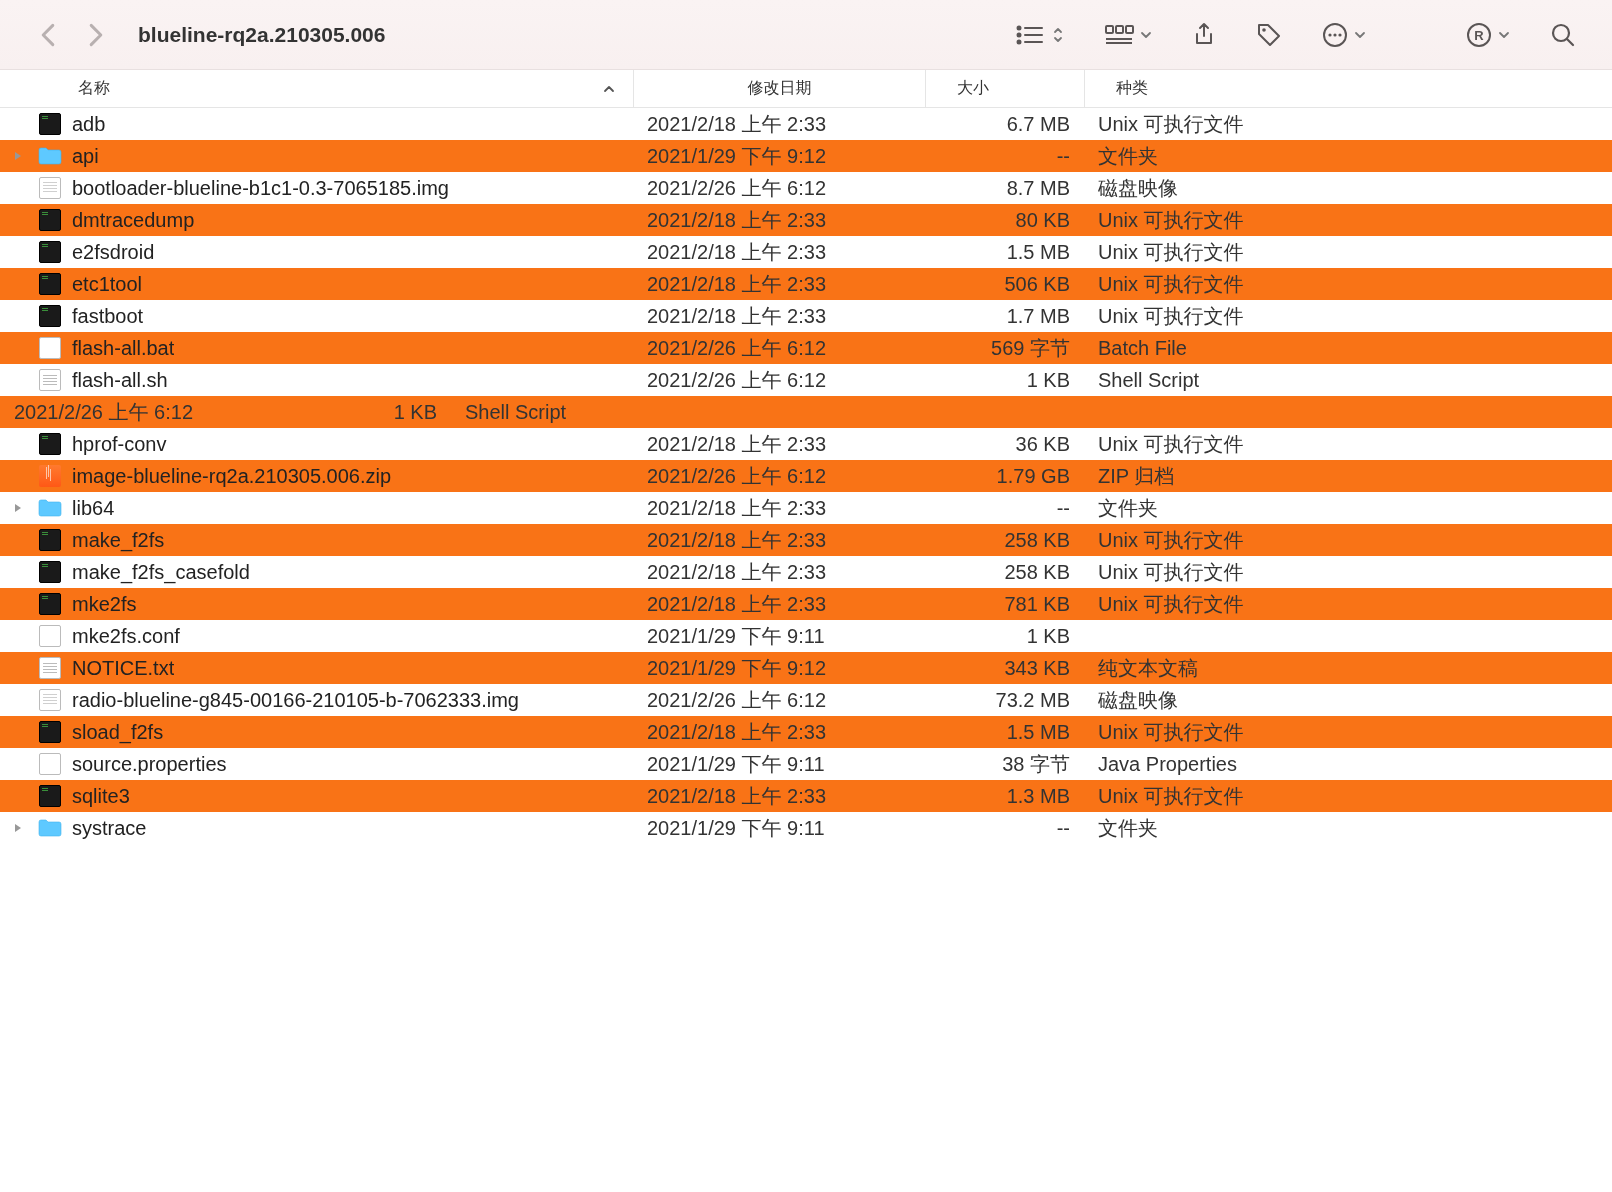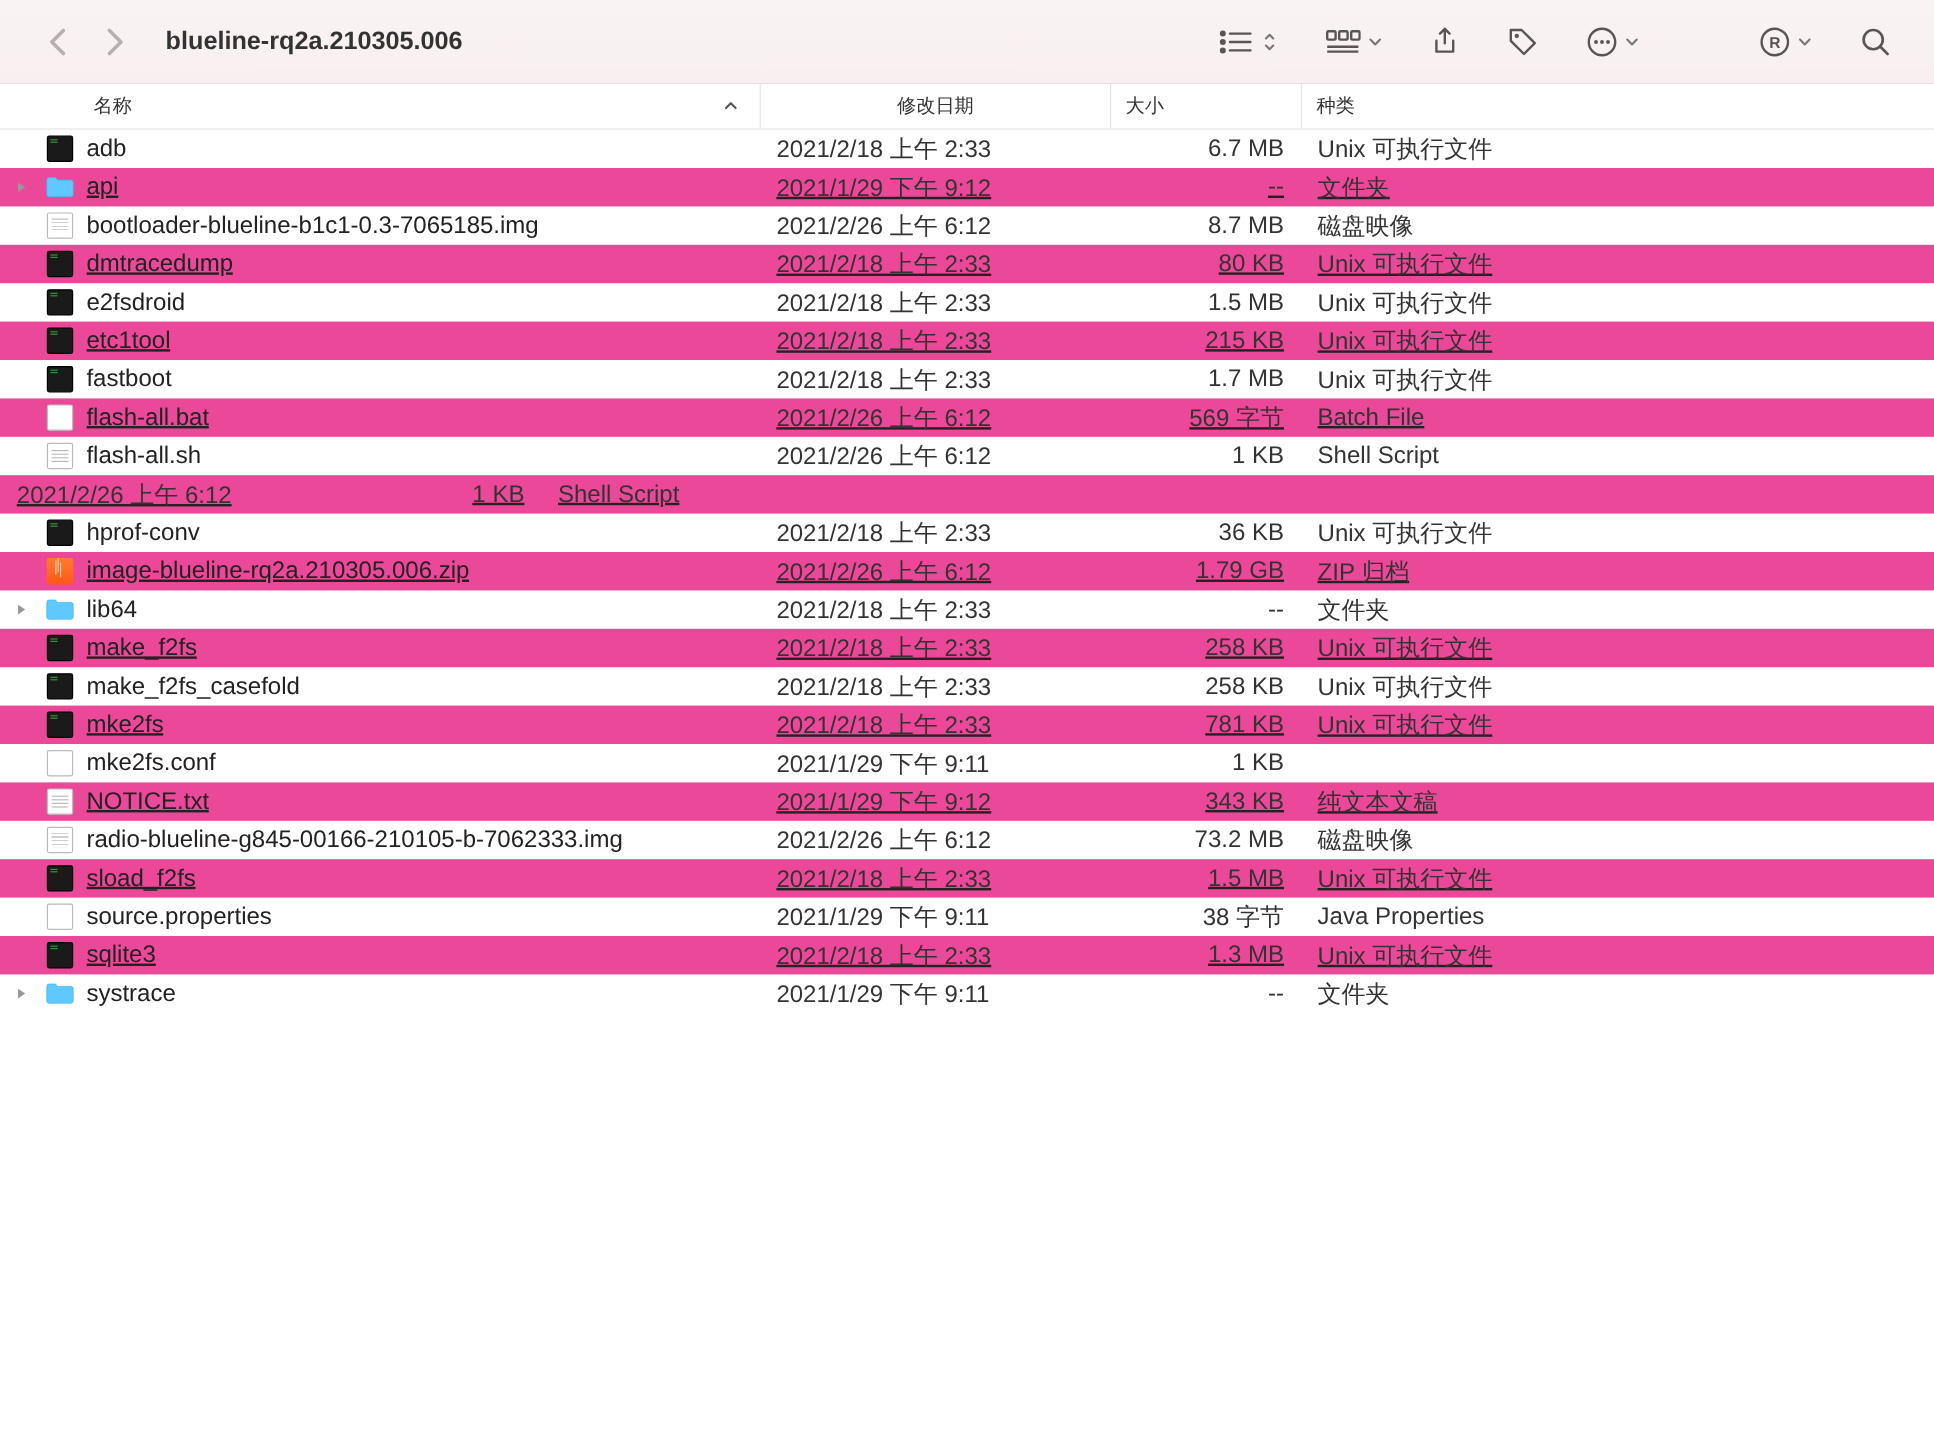--- a/index.html
+++ b/index.html
@@ -63,21 +63,21 @@
       display: flex;
       align-items: center;
       border-bottom: 1px solid #e5e5e5;
       font-size: 16px;
       color: #333;
       font-weight: 400;
     }
     .hcol {
       display: flex;
       align-items: center;
-      padding: 0 12px;
+      padding: 0 31px;
       border-left: 1px solid #e5e5e5;
       height: 100%;
     }
     .hcol:first-child { border-left: none; padding-left: 78px; }
     .hcol-name { width: 633px; position: relative; }
     .hcol-date { width: 292px; justify-content: center; }
     .hcol-size { width: 159px; }
     .hcol-kind { flex: 1; }
     .sort-caret {
       position: absolute;
@@ -87,21 +87,21 @@
     .file-list {
       overflow-y: auto;
     }
     .row {
       height: 32px;
       display: flex;
       align-items: center;
       font-size: 20px;
       color: #222;
     }
-    .row.alt { background: #ec4899; text-decoration: underline; }
+    .row.alt { background: #f97316; }
     .disclosure {
       width: 36px;
       display: flex;
       justify-content: center;
       align-items: center;
       color: #888;
     }
     .icon-cell {
       width: 28px;
       height: 24px;
@@ -329,21 +329,21 @@
     </div>
     <div class="row alt">
       <div class="name-cell">
         <div class="disclosure"></div>
         <div class="icon-cell">
           <span class="fi fi-exec"></span>
         </div>
         <span class="name-text">etc1tool</span>
       </div>
       <div class="date-cell">2021/2/18 上午 2:33</div>
-      <div class="size-cell">215 KB</div>
+      <div class="size-cell">506 KB</div>
       <div class="kind-cell">Unix 可执行文件</div>
     </div>
     <div class="row">
       <div class="name-cell">
         <div class="disclosure"></div>
         <div class="icon-cell">
           <span class="fi fi-exec"></span>
         </div>
         <span class="name-text">fastboot</span>
       </div>

